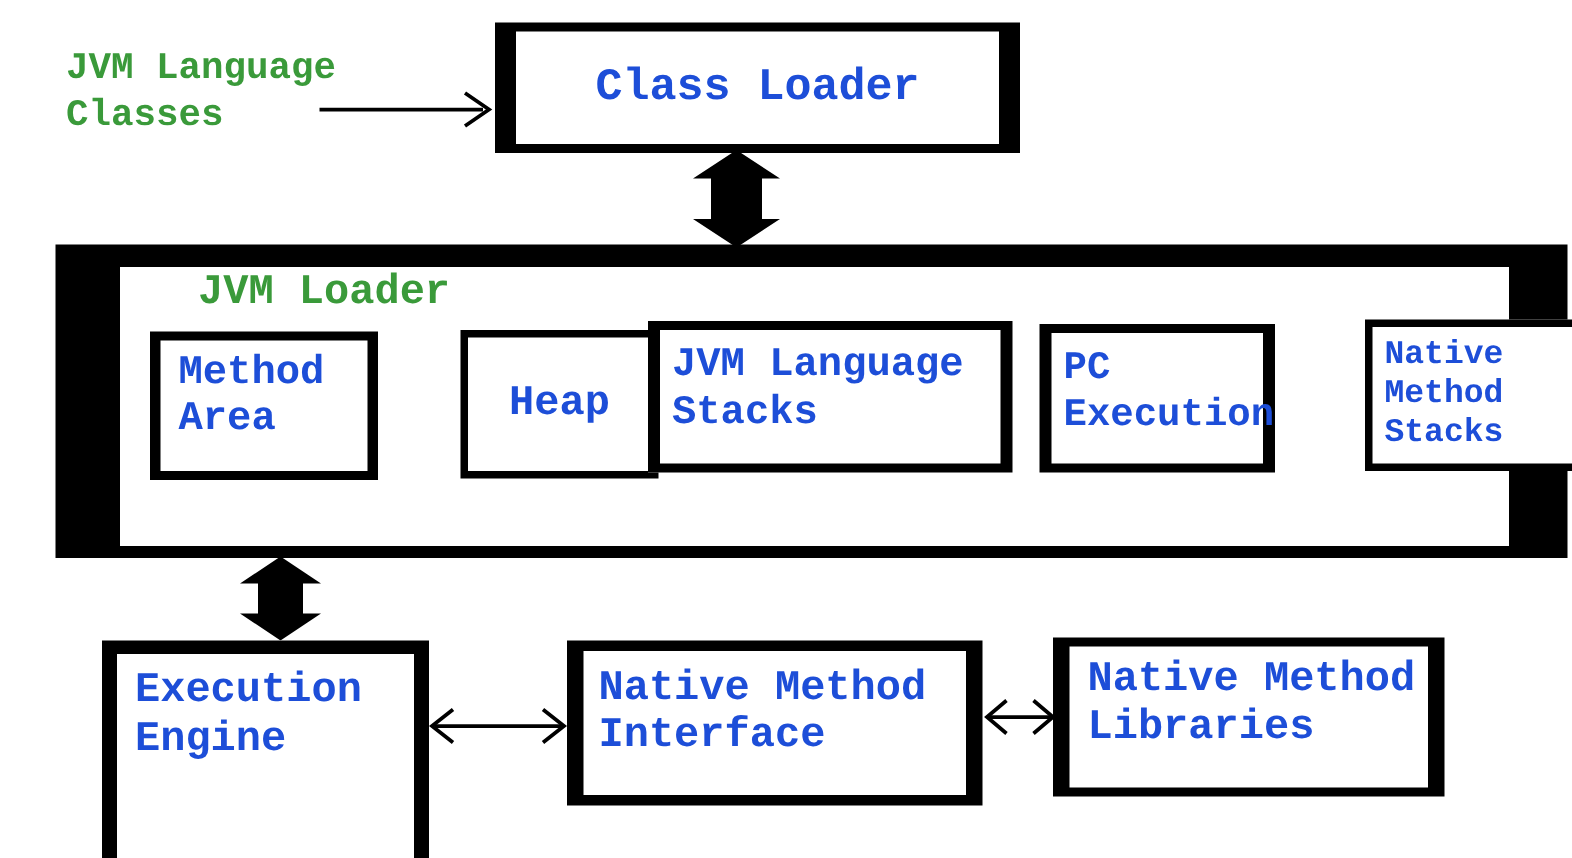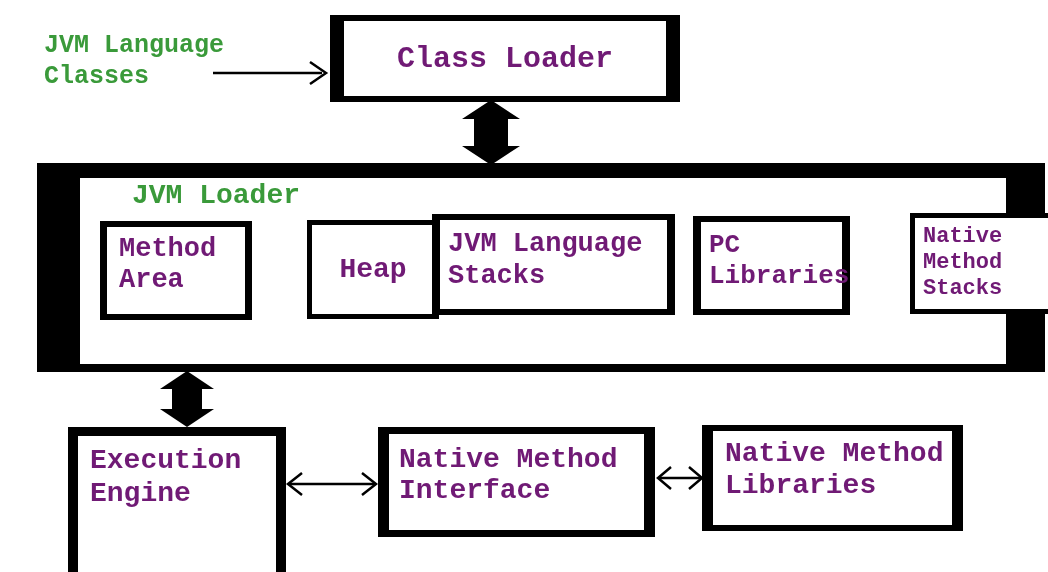--- a/index.html
+++ b/index.html
@@ -22,21 +22,21 @@
   .label {
     position: absolute;
     white-space: pre-line;
   }
   .box {
     position: absolute;
     box-sizing: border-box;
     background: #ffffff;
     border-style: solid;
     border-color: #000000;
-    color: #701a75;
+    color: #1d4ed8;
     font-weight: 700;
     white-space: pre-line;
   }
   .box.centered {
     display: flex;
     align-items: center;
     justify-content: center;
   }
   #input-label {
     left: 44px; top: 30px;
@@ -157,21 +157,21 @@
   <div id="memory-outer"></div>
   <div id="memory-inner"></div>
   <div id="memory-title" class="label green-text">JVM Loader</div>
 
   <div id="method-area" class="box">Method
 Area</div>
   <div id="heap" class="box centered">Heap</div>
   <div id="jvm-language-stacks" class="box">JVM Language
 Stacks</div>
   <div id="pc-registers" class="box">PC
-Libraries</div>
+Execution</div>
   <div id="native-method-stacks" class="box">Native
 Method
 Stacks</div>
 
   <div id="execution-engine" class="box">Execution
 Engine</div>
   <div id="native-method-interface" class="box">Native Method
 Interface</div>
   <div id="native-method-libraries" class="box">Native Method
 Libraries</div>

